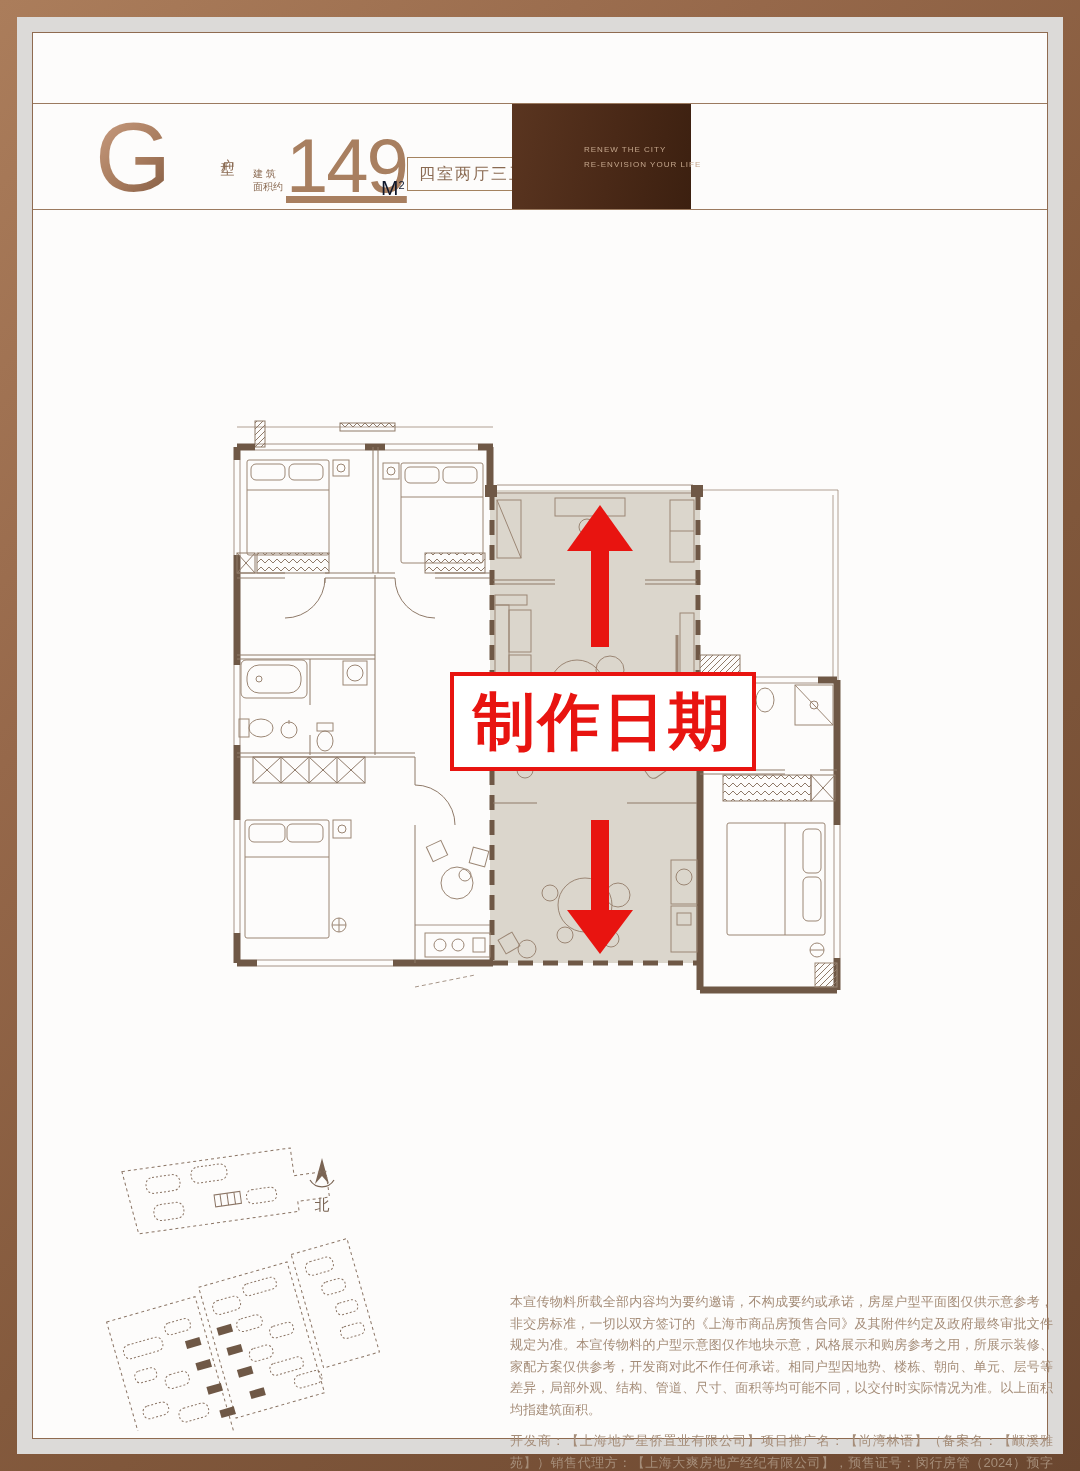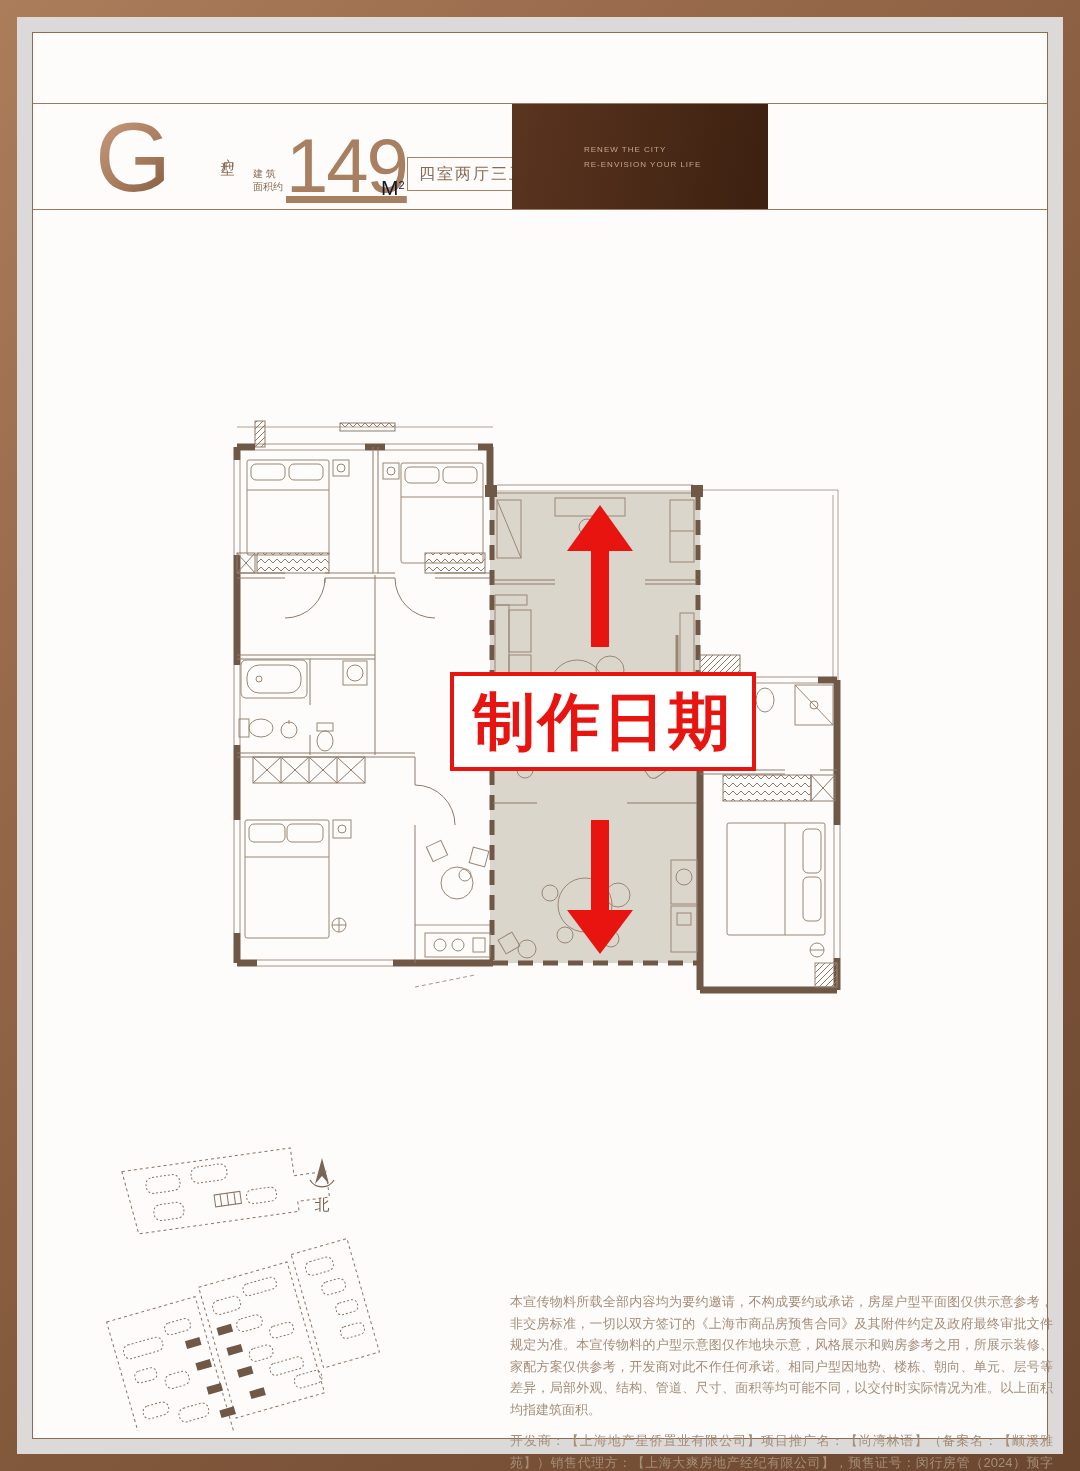--- a/index.html
+++ b/index.html
@@ -21,21 +21,21 @@
     background:linear-gradient(135deg,#cda084 0%,#a87c5e 55%,#7e563e 100%);
     -webkit-background-clip:text;background-clip:text;color:transparent;}
   .unit-type{position:absolute;left:219px;top:147px;width:18px;font-size:14px;color:#8a6a52;
     writing-mode:vertical-rl;text-orientation:upright;letter-spacing:4px;}
   .area-prefix{position:absolute;left:253px;top:167px;font-size:10px;color:#8a6a52;line-height:13px;}
   .area-value{position:absolute;left:286px;top:128px;font-size:76px;line-height:76px;color:#a87f60;letter-spacing:-2px;text-decoration:underline;}
   .area-unit{position:absolute;left:381px;top:176px;font-size:21px;color:#0f172a;}
   .area-unit sup{font-size:11px;vertical-align:6px;}
   .layout-tag{position:absolute;left:407px;top:157px;height:32px;line-height:32px;padding:0 11px;
     border:1px solid #a4835f;font-size:16px;color:#8a6a52;letter-spacing:2px;}
-  .photo-panel{position:absolute;left:512px;top:104px;width:256px;height:105px;
+  .photo-panel{position:absolute;left:512px;top:104px;width:179px;height:105px;
     background:linear-gradient(100deg,#5a3520 0%,#4a2917 55%,#3c2010 100%);}
   .photo-tagline{position:absolute;left:72px;top:50%;transform:translateY(-50%);
     font-size:8px;letter-spacing:1px;color:#c4a68c;line-height:1.9;white-space:nowrap;}
 
   
   .plan-wrap{position:absolute;left:225px;top:405px;width:620px;height:595px;}
   .banner{position:absolute;left:450px;top:672px;width:306px;height:99px;background:#ffffff;
     border:4px solid #e81410;box-sizing:border-box;display:flex;align-items:center;justify-content:center;}
   .banner span{font-size:62px;font-weight:900;color:#e81410;letter-spacing:3px;line-height:1;}
 

